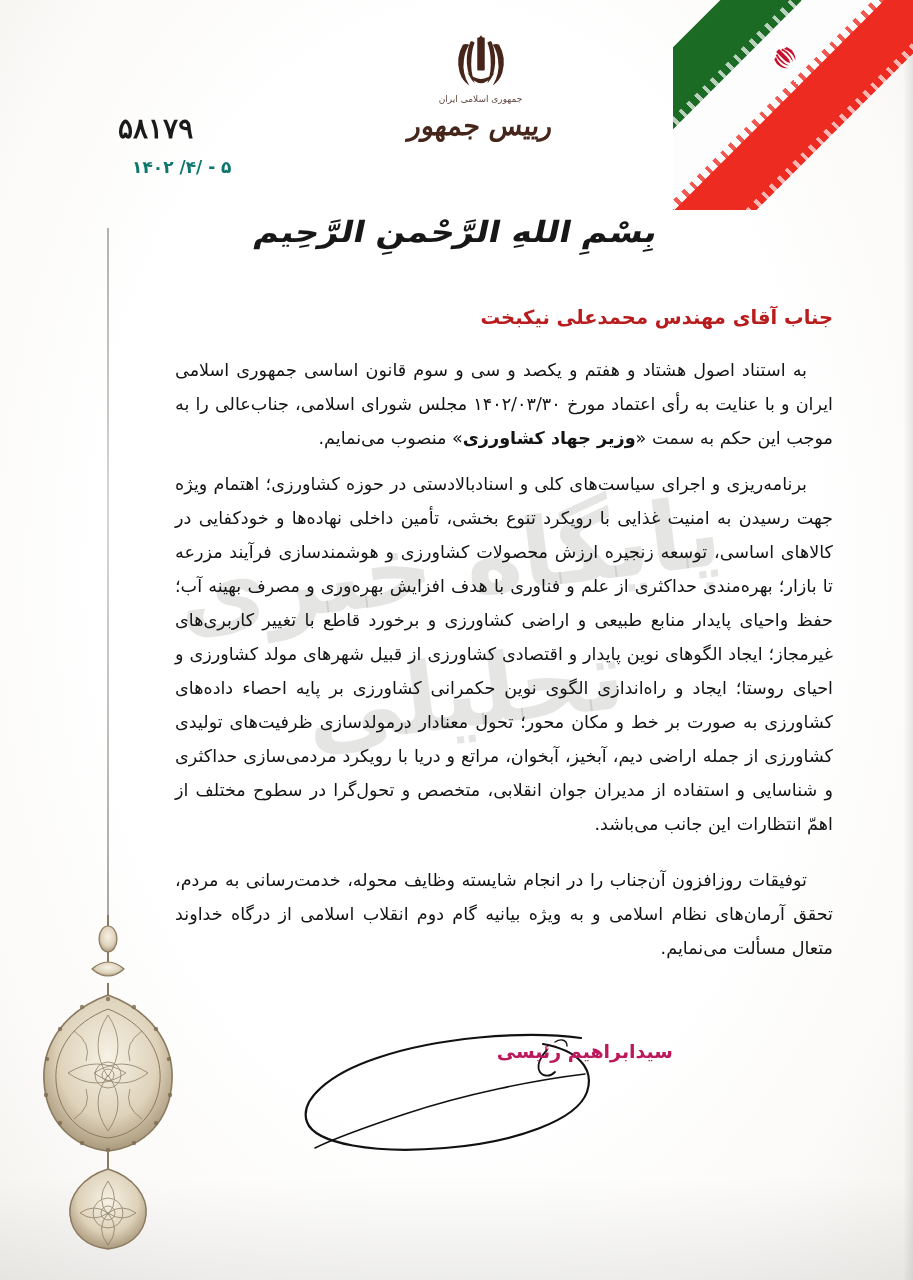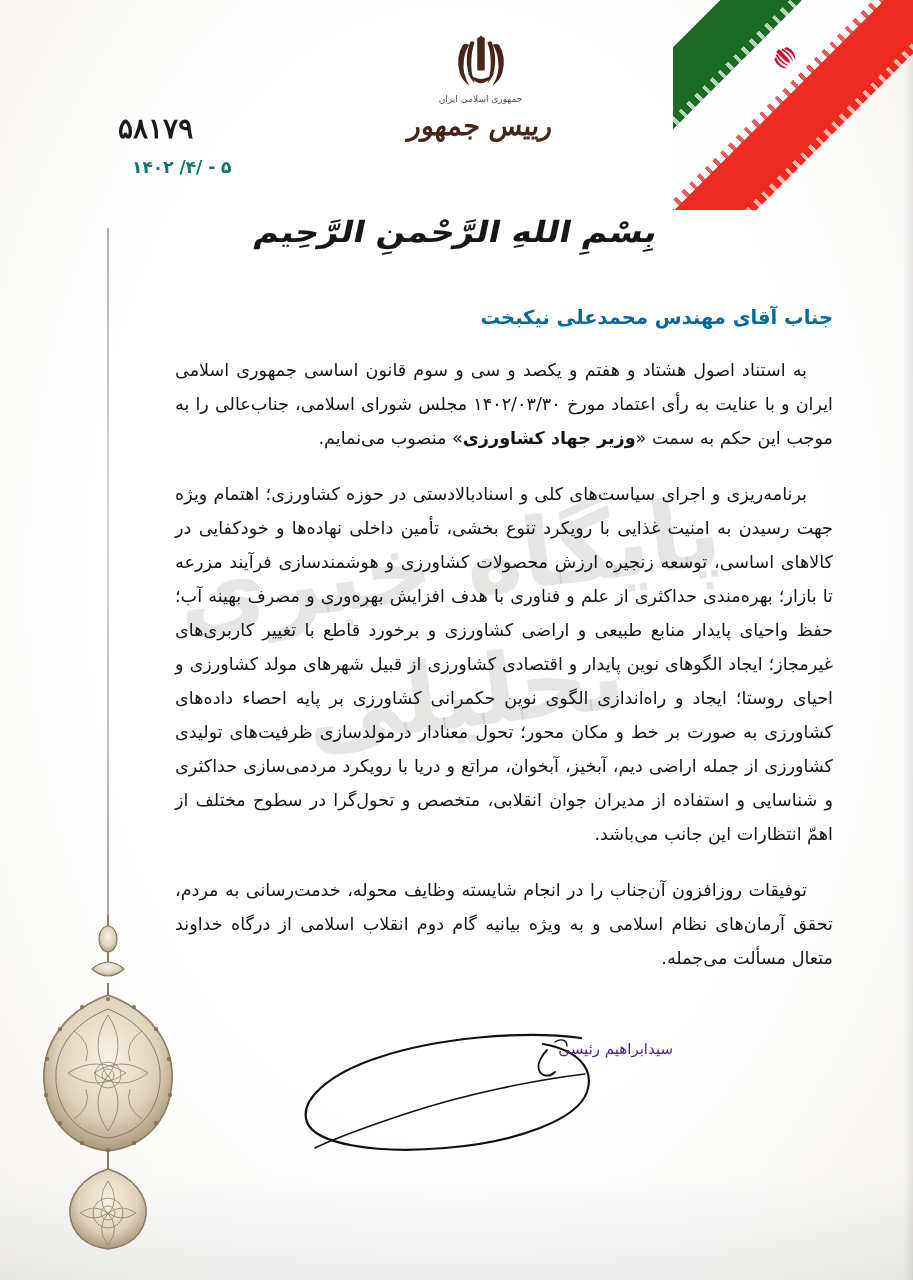--- a/index.html
+++ b/index.html
@@ -159,38 +159,38 @@
     top: 306px;
     right: 80px;
     left: 175px;
     z-index: 5;
     direction: rtl;
     text-align: justify;
   }
   .recipient {
     font-size: 19.5px;
     font-weight: 700;
-    color: #0369a1;
+    color: #b91c1c;
     text-align: right;
     margin-bottom: 24px;
     letter-spacing: -.2px;
   }
   .para {
     font-size: 17.6px;
     line-height: 34px;
     color: #141414;
     margin: 0 0 14px 0;
     text-align: justify;
     text-justify: inter-word;
     text-indent: 26px;
     letter-spacing: -.1px;
   }
   .para:last-child { margin-bottom: 0; }
   .para b { font-weight: 700; }
-  .para-appt { margin-bottom: 22px; }
+  .para-appt { margin-bottom: 12px; }
   .para-duties { margin-bottom: 22px; }
 
   
   .watermark {
     position: absolute;
     top: 500px;
     left: 50%;
     transform: translateX(-50%) rotate(-7deg);
     font-size: 96px;
     font-weight: 700;
@@ -206,23 +206,23 @@
 
   
   .signature-block {
     position: absolute;
     top: 1040px;
     right: 240px;
     z-index: 7;
     direction: rtl;
   }
   .sig-name {
-    font-size: 15px;
-    font-weight: 400;
-    color: #4c1d95;
+    font-size: 19px;
+    font-weight: 700;
+    color: #be185d;
     white-space: nowrap;
   }
   .sig-mark {
     position: absolute;
     top: 1022px;
     left: 285px;
     width: 400px;
     height: 150px;
     z-index: 6;
   }
@@ -308,21 +308,21 @@
   </div>
 
   <div class="content">
 
     <div class="recipient">جناب آقای مهندس محمدعلی نیکبخت</div>
 
     <p class="para para-appt"><span>به استناد اصول هشتاد و هفتم و یکصد و سی و سوم قانون اساسی جمهوری اسلامی ایران و با عنایت به رأی اعتماد مورخ ۱۴۰۲/۰۳/۳۰ مجلس شورای اسلامی، جناب‌عالی را به موجب این حکم به سمت «</span><b>وزیر جهاد کشاورزی</b><span>» منصوب می‌نمایم.</span></p>
 
     <p class="para para-duties">برنامه‌ریزی و اجرای سیاست‌های کلی و اسنادبالادستی در حوزه کشاورزی؛ اهتمام ویژه جهت رسیدن به امنیت غذایی با رویکرد تنوع بخشی، تأمین داخلی نهاده‌ها و خودکفایی در کالاهای اساسی، توسعه زنجیره ارزش محصولات کشاورزی و هوشمندسازی فرآیند مزرعه تا بازار؛ بهره‌مندی حداکثری از علم و فناوری با هدف افزایش بهره‌وری و مصرف بهینه آب؛ حفظ واحیای پایدار منابع طبیعی و اراضی کشاورزی و برخورد قاطع با تغییر کاربری‌های غیرمجاز؛ ایجاد الگوهای نوین پایدار و اقتصادی کشاورزی از قبیل شهرهای مولد کشاورزی و احیای روستا؛ ایجاد و راه‌اندازی الگوی نوین حکمرانی کشاورزی بر پایه احصاء داده‌های کشاورزی به صورت بر خط و مکان محور؛ تحول معنادار درمولدسازی ظرفیت‌های تولیدی کشاورزی از جمله اراضی دیم، آبخیز، آبخوان، مراتع و دریا با رویکرد مردمی‌سازی حداکثری و شناسایی و استفاده از مدیران جوان انقلابی، متخصص و تحول‌گرا در سطوح مختلف از اهمّ انتظارات این جانب می‌باشد.</p>
 
-    <p class="para para-closing">توفیقات روزافزون آن‌جناب را در انجام شایسته وظایف محوله، خدمت‌رسانی به مردم، تحقق آرمان‌های نظام اسلامی و به ویژه بیانیه گام دوم انقلاب اسلامی از درگاه خداوند متعال مسألت می‌جمله.</p>
+    <p class="para para-closing">توفیقات روزافزون آن‌جناب را در انجام شایسته وظایف محوله، خدمت‌رسانی به مردم، تحقق آرمان‌های نظام اسلامی و به ویژه بیانیه گام دوم انقلاب اسلامی از درگاه خداوند متعال مسألت می‌نمایم.</p>
   </div>
 
   <div class="signature-block">
     <div class="sig-name">سیدابراهیم رئیسی</div>
   </div>
 
   <svg class="sig-mark" viewBox="0 0 400 150">
     <g fill="none" stroke="#111" stroke-linecap="round" stroke-linejoin="round">
       <path d="M296 16 C238 8 150 16 92 36 C44 52 14 78 22 100
                C30 122 90 132 160 126 C232 120 292 98 302 70

